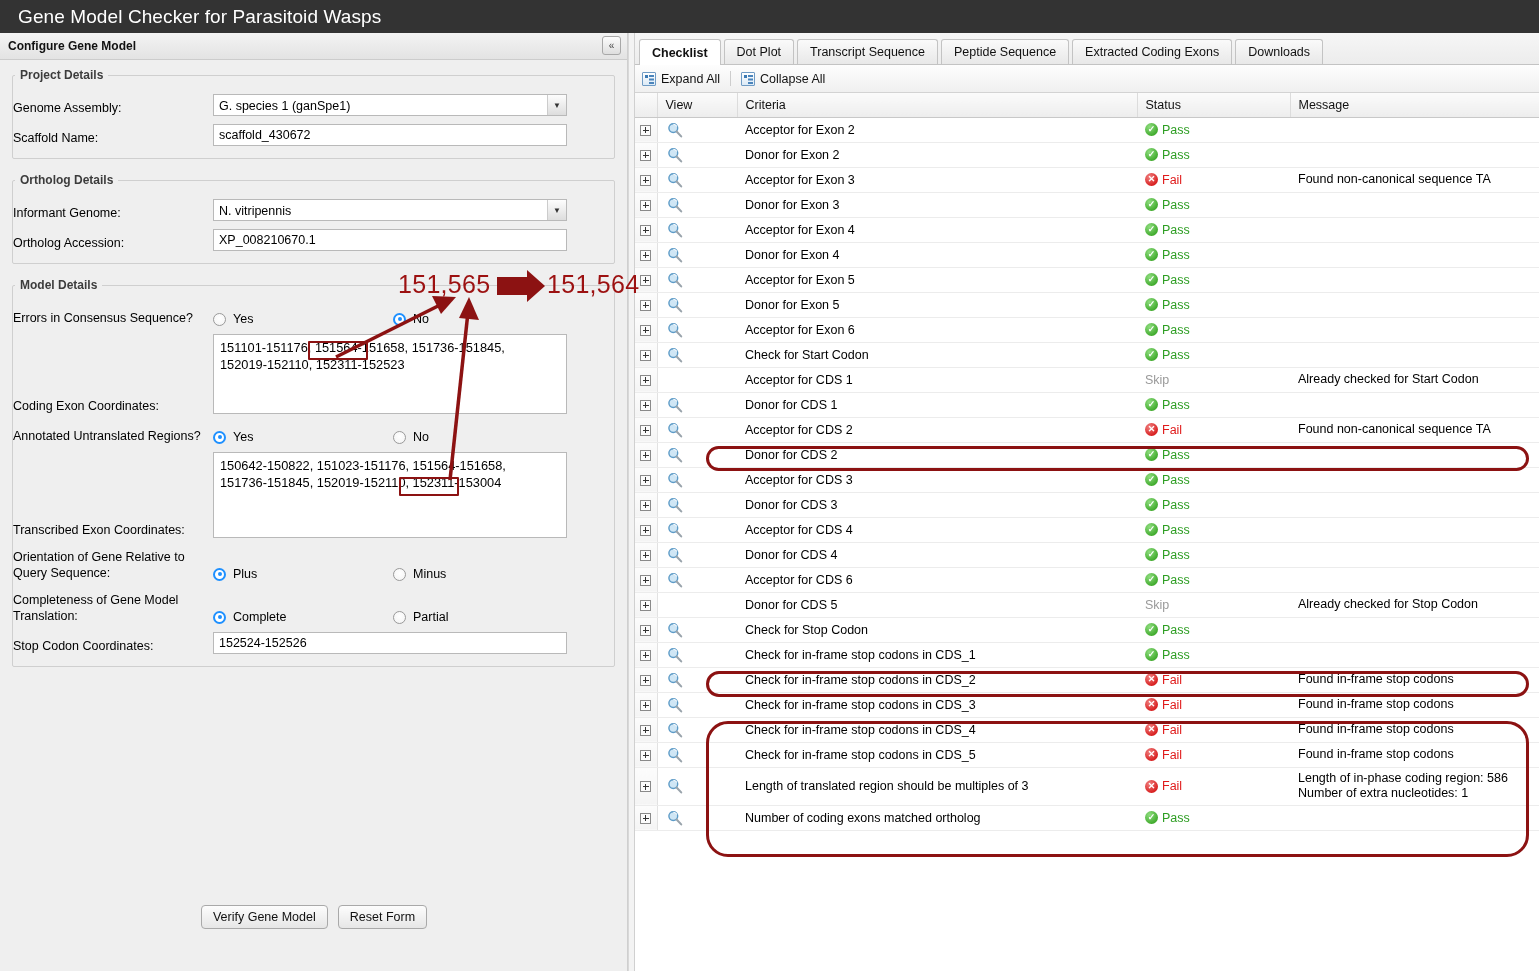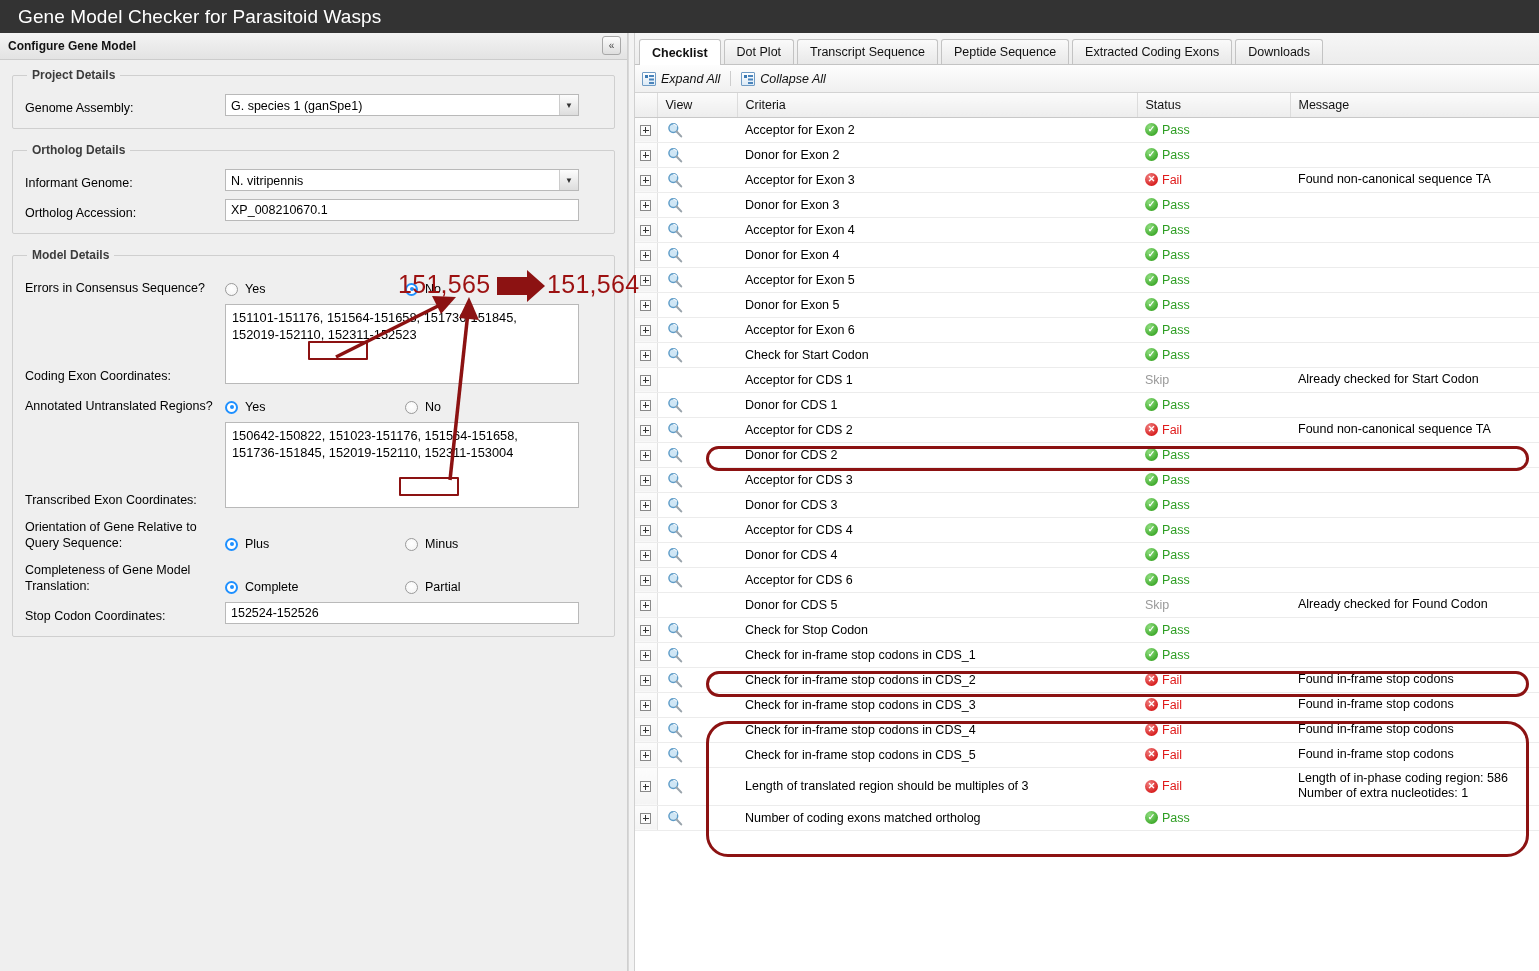--- a/index.html
+++ b/index.html
@@ -54,21 +54,21 @@
     font-size: 10px; color: #444; cursor: pointer;
     line-height: 1;
   }
 
   .form-area { position: relative; padding: 8px 12px 0 12px; }
 
   fieldset.group {
     border: 1px solid #cfcfcf;
     border-radius: 2px;
     margin: 0 0 14px 0;
-    padding: 4px 14px 12px 12px;
+    padding: 4px 14px 12px 0;
     background: #efefef;
   }
   fieldset.group > legend {
     font-weight: bold;
     font-size: 12px;
     color: #3c3c3c;
     padding: 0 5px;
     margin-left: 2px;
   }
   .row {
@@ -218,21 +218,20 @@
     background: linear-gradient(to bottom,#fdfdfd 0%,#f0f0f0 100%);
     border-bottom: 1px solid #d3d3d3;
     display: flex; align-items: center;
     padding-left: 7px;
   }
   .tool-item {
     display: flex; align-items: center;
     font-size: 12.5px;
     cursor: pointer;
     color: #111;
-    font-style: italic;
   }
   .tool-item .tlabel { margin-left: 5px; }
   .tool-sep {
     width: 1px; height: 15px; background: #cdcdcd; margin: 0 10px;
   }
   .mini-icon {
     width: 14px; height: 14px;
     border: 1px solid #6f9bc4;
     background: linear-gradient(to bottom,#ffffff 0%, #dceaf6 100%);
     display: inline-block;
@@ -364,20 +363,26 @@
 
       <fieldset class="group">
         <legend>Project Details</legend>
         <div class="row">
           <div class="lbl">Genome Assembly:</div>
           <div class="ctrl">
             <div class="sel-wrap">
               <div class="sel">G. species 1 (ganSpe1)</div>
               <div class="sel-arrow">▼</div>
             </div>
+          </div>
+        </div>
+        <div class="row">
+          <div class="lbl">Scaffold Name:</div>
+          <div class="ctrl">
+            <input class="txt" type="text" value="scaffold_430672" style="">
           </div>
         </div>
       </fieldset>
 
       <fieldset class="group">
         <legend>Ortholog Details</legend>
         <div class="row">
           <div class="lbl">Informant Genome:</div>
           <div class="ctrl">
             <div class="sel-wrap">
@@ -479,20 +484,24 @@
 
         <div class="row">
           <div class="lbl">Stop Codon Coordinates:</div>
           <div class="ctrl">
             <input class="txt" type="text" value="152524-152526" style="">
           </div>
         </div>
       </fieldset>
     </div>
 
+    <div class="form-buttons">
+      <button class="btn">Verify Gene Model</button>
+      <button class="btn">Reset Form</button>
+    </div>
   </div>
 
   <div class="splitter"></div>
 
   <div class="right-panel">
     <div class="tabbar" id="tabbar">
         <div class="tab active">
           <span>Checklist</span>
         </div>
         <div class="tab">
@@ -836,21 +845,21 @@
           </tr>
           <tr>
             <td class="c-exp"><span class="expander"></span></td>
             <td class="c-view"></td>
             <td class="c-crit">Donor for CDS 5</td>
             <td class="c-stat">
               <span class="status skip">
                 <span class="stxt">Skip</span>
               </span>
             </td>
-            <td class="c-msg" style="white-space: pre-line;">Already checked for Found Codon</td>
+            <td class="c-msg" style="white-space: pre-line;">Already checked for Stop Codon</td>
           </tr>
           <tr>
             <td class="c-exp"><span class="expander"></span></td>
             <td class="c-view"><svg class="magnifier" viewBox="0 0 16 16">
                 <circle cx="6.3" cy="6.1" r="4.4" fill="#cfe6f5" stroke="#5d9bc7" stroke-width="1.4"></circle>
                 <path d="M6.3 2.2 A4 4 0 0 1 9.9 4.5" stroke="#ffffff" stroke-width="1.1" fill="none"></path>
                 <line x1="9.6" y1="9.5" x2="14.2" y2="14.4" stroke="#9aa4ac" stroke-width="2.1" stroke-linecap="round"></line>
               </svg></td>
             <td class="c-crit">Check for Stop Codon</td>
             <td class="c-stat">

